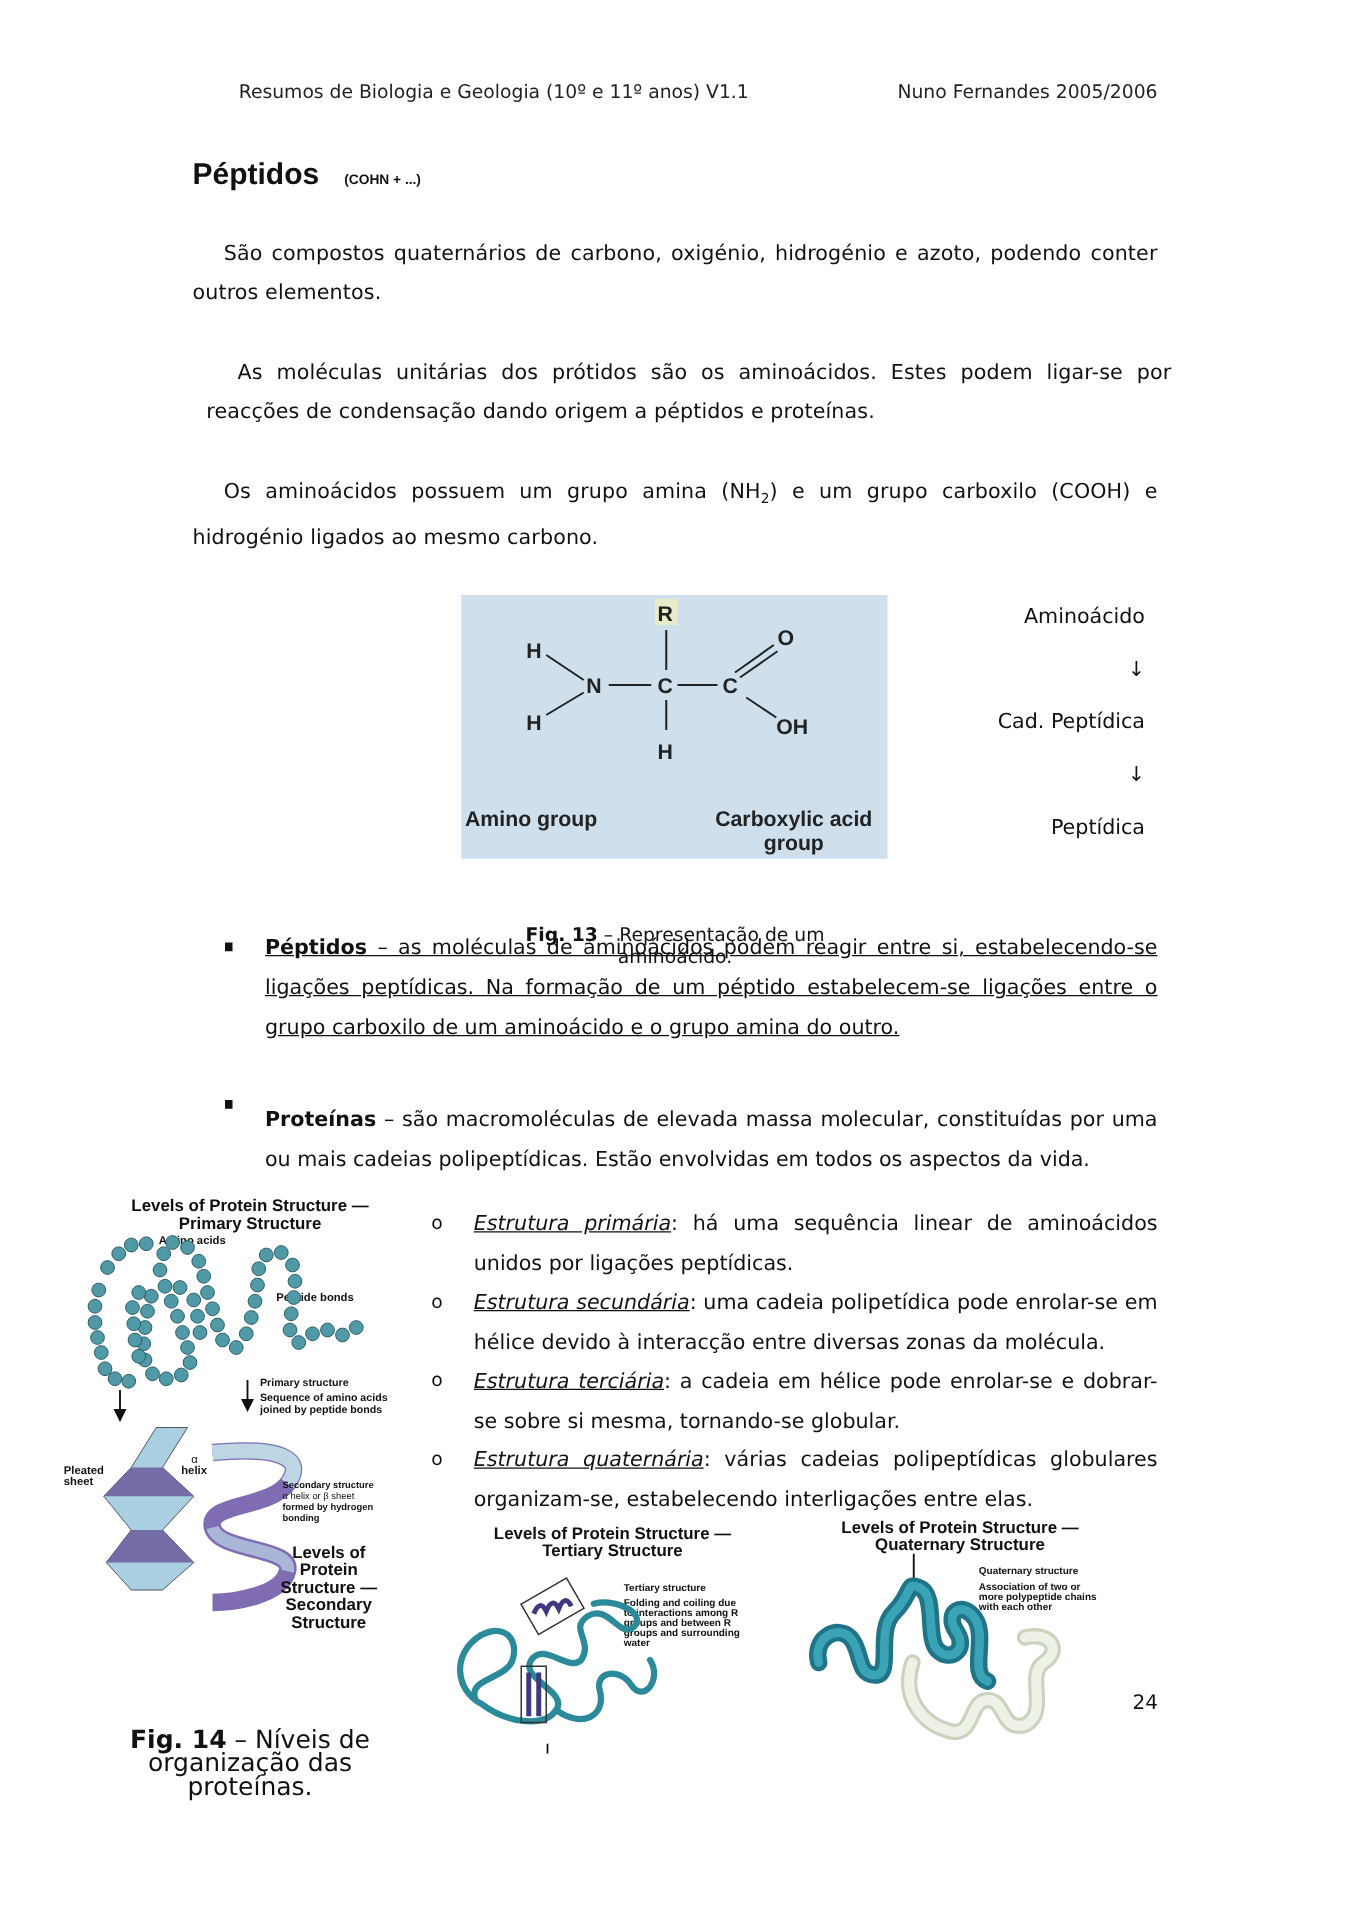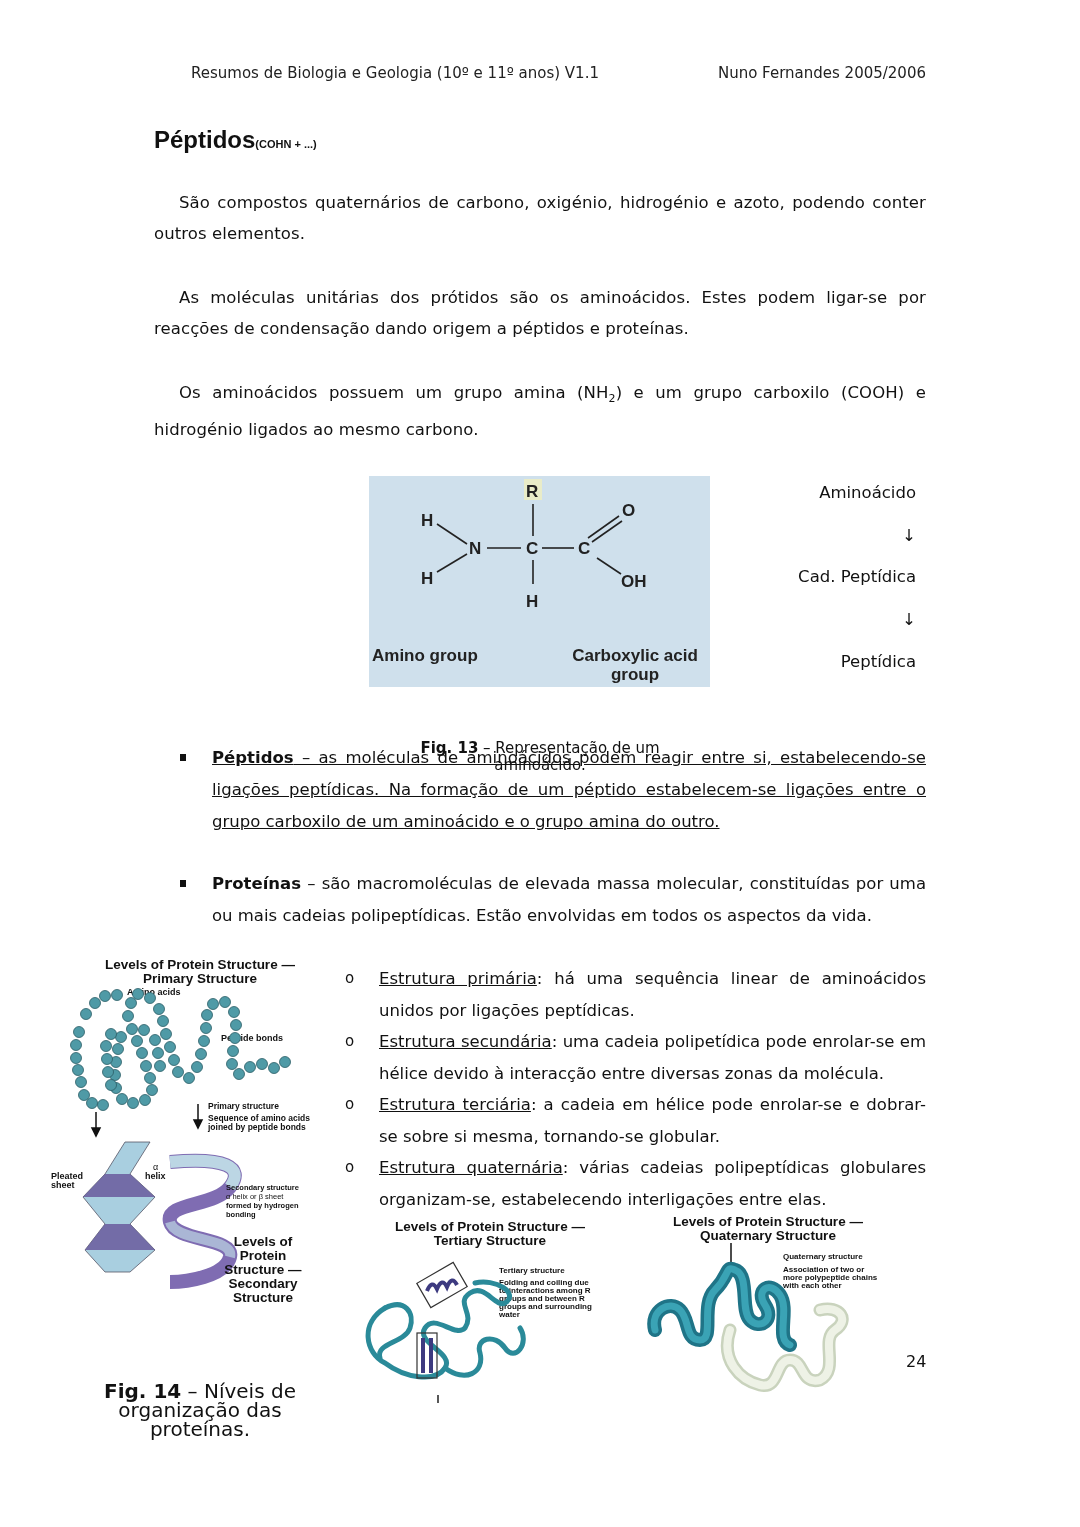--- a/index.html
+++ b/index.html
@@ -1,48 +1,48 @@
 <!DOCTYPE html>
 <html><head>
 <meta charset="utf-8">
 <style>
   html,body{margin:0;padding:0;background:#ffffff;}
   body{width:1080px;height:1527px;position:relative;overflow:hidden;font-family:"DejaVu Sans",sans-serif;color:#111;}
   .abs{position:absolute;}
   .hdr{font-size:15px;color:#222;top:64px;}
   .title{left:154px;top:126px;font-family:"Liberation Sans",sans-serif;font-weight:bold;font-size:24px;color:#111;}
-  .title small{font-size:11px;font-weight:bold;margin-left:0;}
+  .title small{font-size:11px;font-weight:bold;margin-left:20px;}
   .para{left:154px;width:772px;font-size:16.5px;line-height:31px;text-align:justify;text-align-last:left;letter-spacing:0.1px;}
   .para .ind{display:inline-block;width:25px;}
   .fig13{left:369px;top:476px;width:341px;height:211px;background:#cfe0ec;}
   .fig13 svg{position:absolute;left:0;top:0;}
   .flow{left:740px;width:176px;text-align:right;font-size:16.5px;}
   .cap{font-size:15px;text-align:center;line-height:17px;margin-top:36px;}
   .cap b{font-weight:bold;}
   .bul{left:180px;width:746px;font-size:16.5px;line-height:32px;text-align:justify;}
   .bul .mk{position:absolute;left:0;top:12px;width:6px;height:7px;background:#111;}
   .sub{left:345px;width:581px;font-size:16.5px;line-height:31.5px;}
   .sub .row{position:relative;padding-left:34px;text-align:justify;}
   .sub .o{position:absolute;left:0;top:0;font-size:15px;}
-  .sub u{text-decoration:underline;}
+  .sub u{text-decoration:underline;font-style:italic;}
   .pg{left:906px;top:1352px;font-size:16px;}
   .diag-label{font-family:"Liberation Sans",sans-serif;font-weight:bold;color:#111;}
 </style>
 </head>
 <body>
 
 <div class="abs hdr" style="left:154px;margin-left:37px;">Resumos de Biologia e Geologia (10º e 11º anos) V1.1</div>
 <div class="abs hdr" style="right:154px;">Nuno Fernandes 2005/2006</div>
 
 <div class="abs title">
   <span>Péptidos</span><small>(COHN + ...)</small>
 </div>
 
 <div class="abs para" style="top:187px;"><span class="ind"></span><span>São compostos quaternários de carbono, oxigénio, hidrogénio e azoto, podendo conter outros elementos.</span></div>
-<div class="abs para" style="top:282px;"><span class="ind"></span><span>As moléculas unitárias dos prótidos são os aminoácidos. Estes podem ligar-se por reacções de condensação dando origem a péptidos e proteínas.</span></div>
+<div class="abs para" style="top:282px;margin-left:11px;"><span class="ind"></span><span>As moléculas unitárias dos prótidos são os aminoácidos. Estes podem ligar-se por reacções de condensação dando origem a péptidos e proteínas.</span></div>
 <div class="abs para" style="top:377px;"><span class="ind"></span><span>Os aminoácidos possuem um grupo amina (NH</span><sub style="font-size:11px;">2</sub><span>) e um grupo carboxilo (COOH) e hidrogénio ligados ao mesmo carbono.</span></div>
 
 <div class="abs fig13">
   <svg width="341" height="211" viewBox="0 0 341 211">
     <g stroke="#222" stroke-width="1.6" fill="none">
       <line x1="68" y1="48" x2="98" y2="68"></line>
       <line x1="68" y1="96" x2="98" y2="78"></line>
       <line x1="118" y1="72" x2="152" y2="72"></line>
       <line x1="173" y1="72" x2="205" y2="72"></line>
       <line x1="164" y1="28" x2="164" y2="60"></line>
@@ -80,21 +80,21 @@
 <div class="abs cap" style="left:400px;width:280px;top:704px;">
   <b>Fig. 13</b><span> – Representação de um</span><br><span>aminoácido.</span>
 </div>
 
 <div class="abs bul" style="top:742px;">
   <span class="mk"></span>
   <div style="padding-left:32px;text-indent:0;text-decoration:underline;"><b>Péptidos</b><span> – as moléculas de aminoácidos podem reagir entre si, estabelecendo-se ligações peptídicas. Na formação de um péptido estabelecem-se ligações entre o grupo carboxilo de um aminoácido e o grupo amina do outro.</span></div>
 </div>
 <div class="abs bul" style="top:868px;">
   <span class="mk"></span>
-  <div style="padding-left:32px;"><b>Proteínas</b><span> – são macromoléculas de elevada massa molecular, constituídas por uma ou mais cadeias polipeptídicas. Estão envolvidas em todos os aspectos da vida.</span></div>
+  <div style="padding-left:32px;margin-top:12px;"><b>Proteínas</b><span> – são macromoléculas de elevada massa molecular, constituídas por uma ou mais cadeias polipeptídicas. Estão envolvidas em todos os aspectos da vida.</span></div>
 </div>
 
 <div class="abs sub" style="top:963px;">
   <div class="row"><span class="o">o</span><u>Estrutura primária</u><span>: há uma sequência linear de aminoácidos unidos por ligações peptídicas.</span></div>
   <div class="row"><span class="o">o</span><u>Estrutura secundária</u><span>: uma cadeia polipetídica pode enrolar-se em hélice devido à interacção entre diversas zonas da molécula.</span></div>
   <div class="row"><span class="o">o</span><u>Estrutura terciária</u><span>: a cadeia em hélice pode enrolar-se e dobrar-se sobre si mesma, tornando-se globular.</span></div>
   <div class="row"><span class="o">o</span><u>Estrutura quaternária</u><span>: várias cadeias polipeptídicas globulares organizam-se, estabelecendo interligações entre elas.</span></div>
 </div>
 
 <div class="abs" style="left:45px;top:952px;width:300px;height:360px;">

